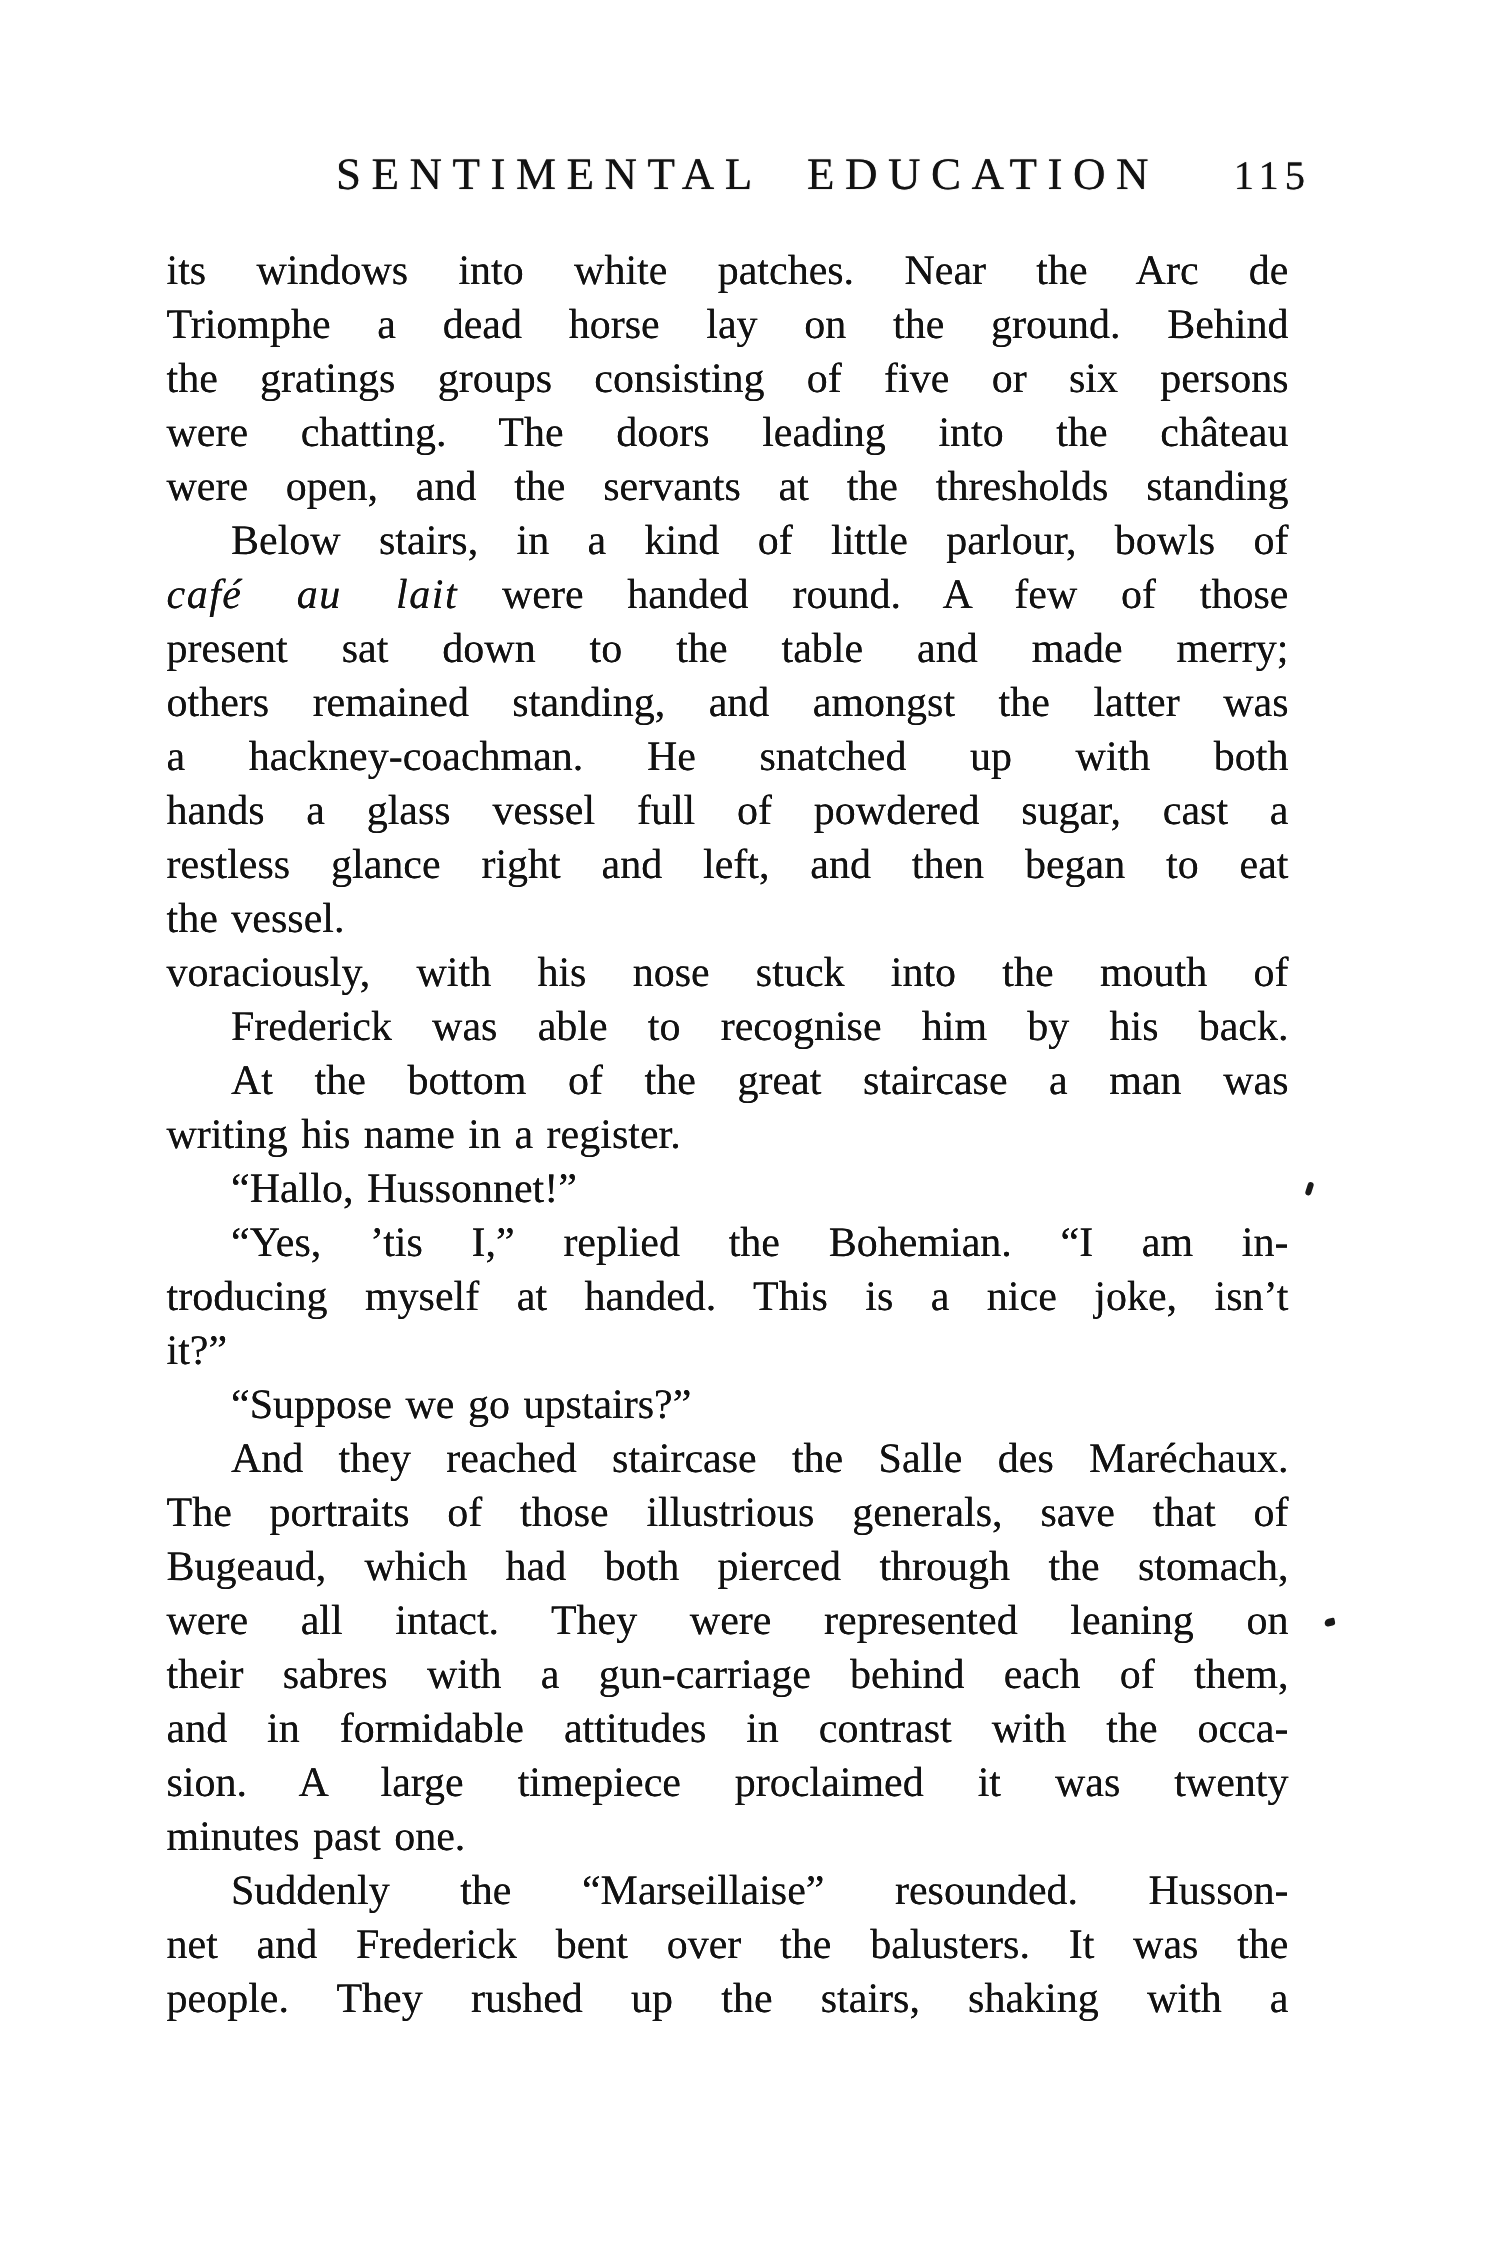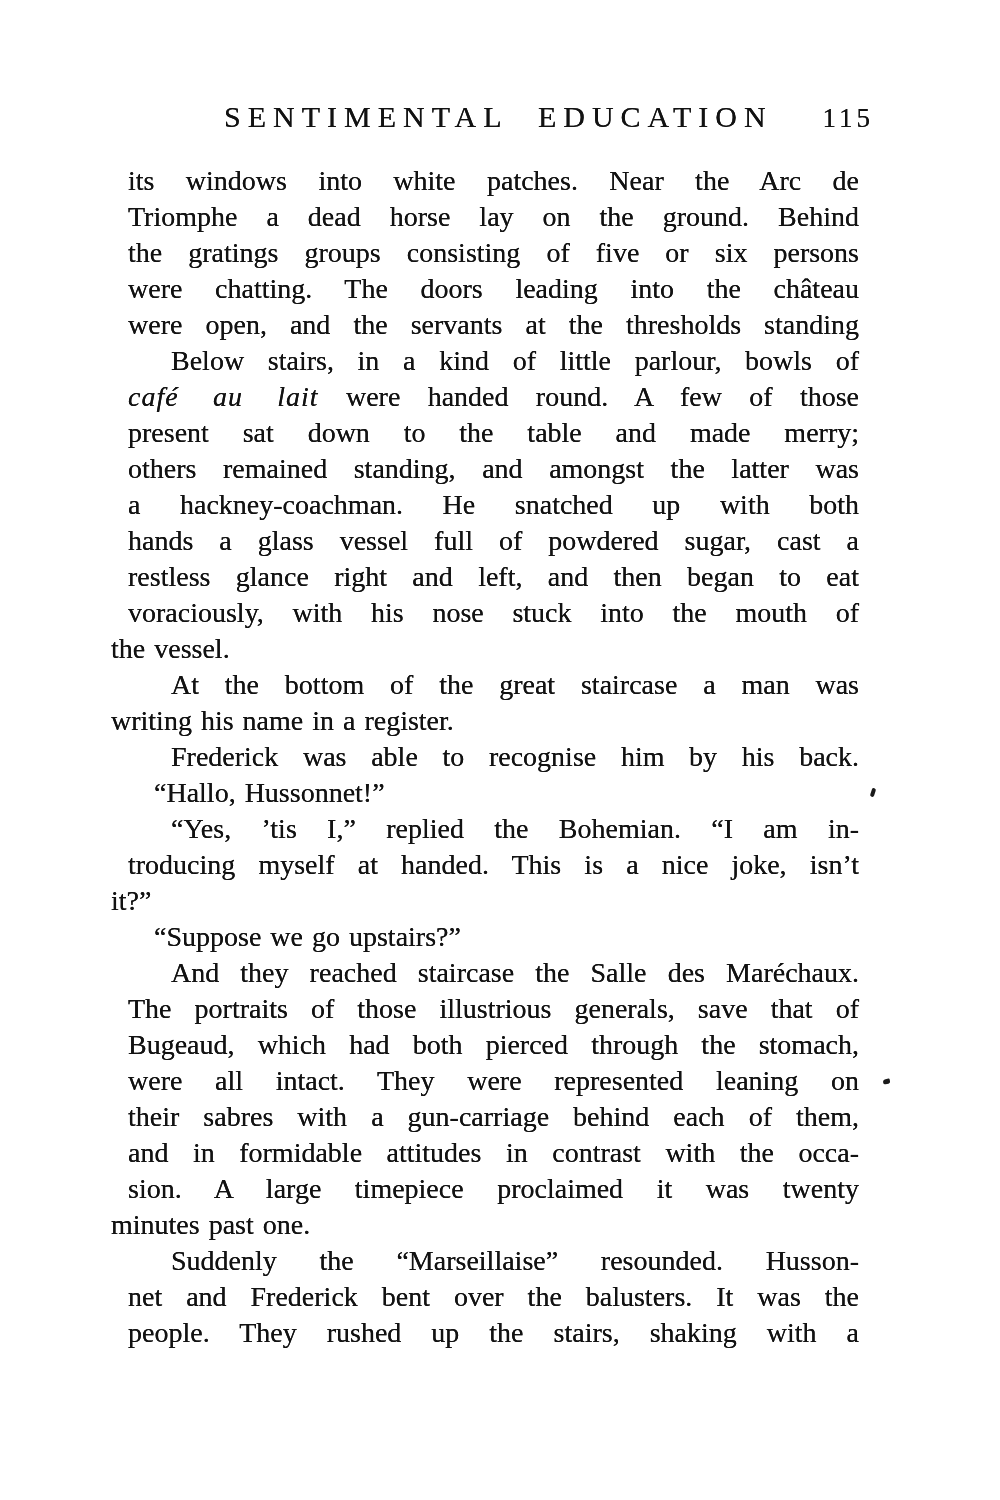--- a/index.html
+++ b/index.html
@@ -45,21 +45,20 @@
     text-shadow:0 0 0.4px rgba(0,0,0,0.9);
   }
   .line {
     word-spacing:2px;
     white-space:nowrap; 
   }
   .line.j {
     white-space:normal;
     text-align:justify;
     text-align-last:justify;
-    margin-left:17px;
   }
   .line.ind { text-indent:43px; }
   .line i { font-style:italic; letter-spacing:1px; word-spacing:8px; }
   
   .speck {
     position:absolute;
     background:#1a1a1a;
     border-radius:2px;
   }
   .speck.s1 { left:871px; top:788px; width:4px; height:9px; transform:rotate(18deg); }
@@ -83,29 +82,29 @@
         <div class="line j">were open, and the servants at the thresholds standing</div>
       </div>
       <div>
         <div class="line j ind">Below stairs, in a kind of little parlour, bowls of</div>
         <div class="line j"><i>café au lait</i> were handed round. A few of those</div>
         <div class="line j">present sat down to the table and made merry;</div>
         <div class="line j">others remained standing, and amongst the latter was</div>
         <div class="line j">a hackney-coachman. He snatched up with both</div>
         <div class="line j">hands a glass vessel full of powdered sugar, cast a</div>
         <div class="line j">restless glance right and left, and then began to eat</div>
+        <div class="line">the vessel.</div>
         <div class="line j">voraciously, with his nose stuck into the mouth of</div>
-        <div class="line">the vessel.</div>
+      </div>
+      <div>
+        <div class="line j ind">Frederick was able to recognise him by his back.</div>
       </div>
       <div>
         <div class="line j ind">At the bottom of the great staircase a man was</div>
         <div class="line">writing his name in a register.</div>
-      </div>
-      <div>
-        <div class="line j ind">Frederick was able to recognise him by his back.</div>
       </div>
       <div>
         <div class="line ind">“Hallo, Hussonnet!”</div>
       </div>
       <div>
         <div class="line j ind">“Yes, ’tis I,” replied the Bohemian. “I am in-</div>
         <div class="line j">troducing myself at handed. This is a nice joke, isn’t</div>
         <div class="line">it?”</div>
       </div>
       <div>

